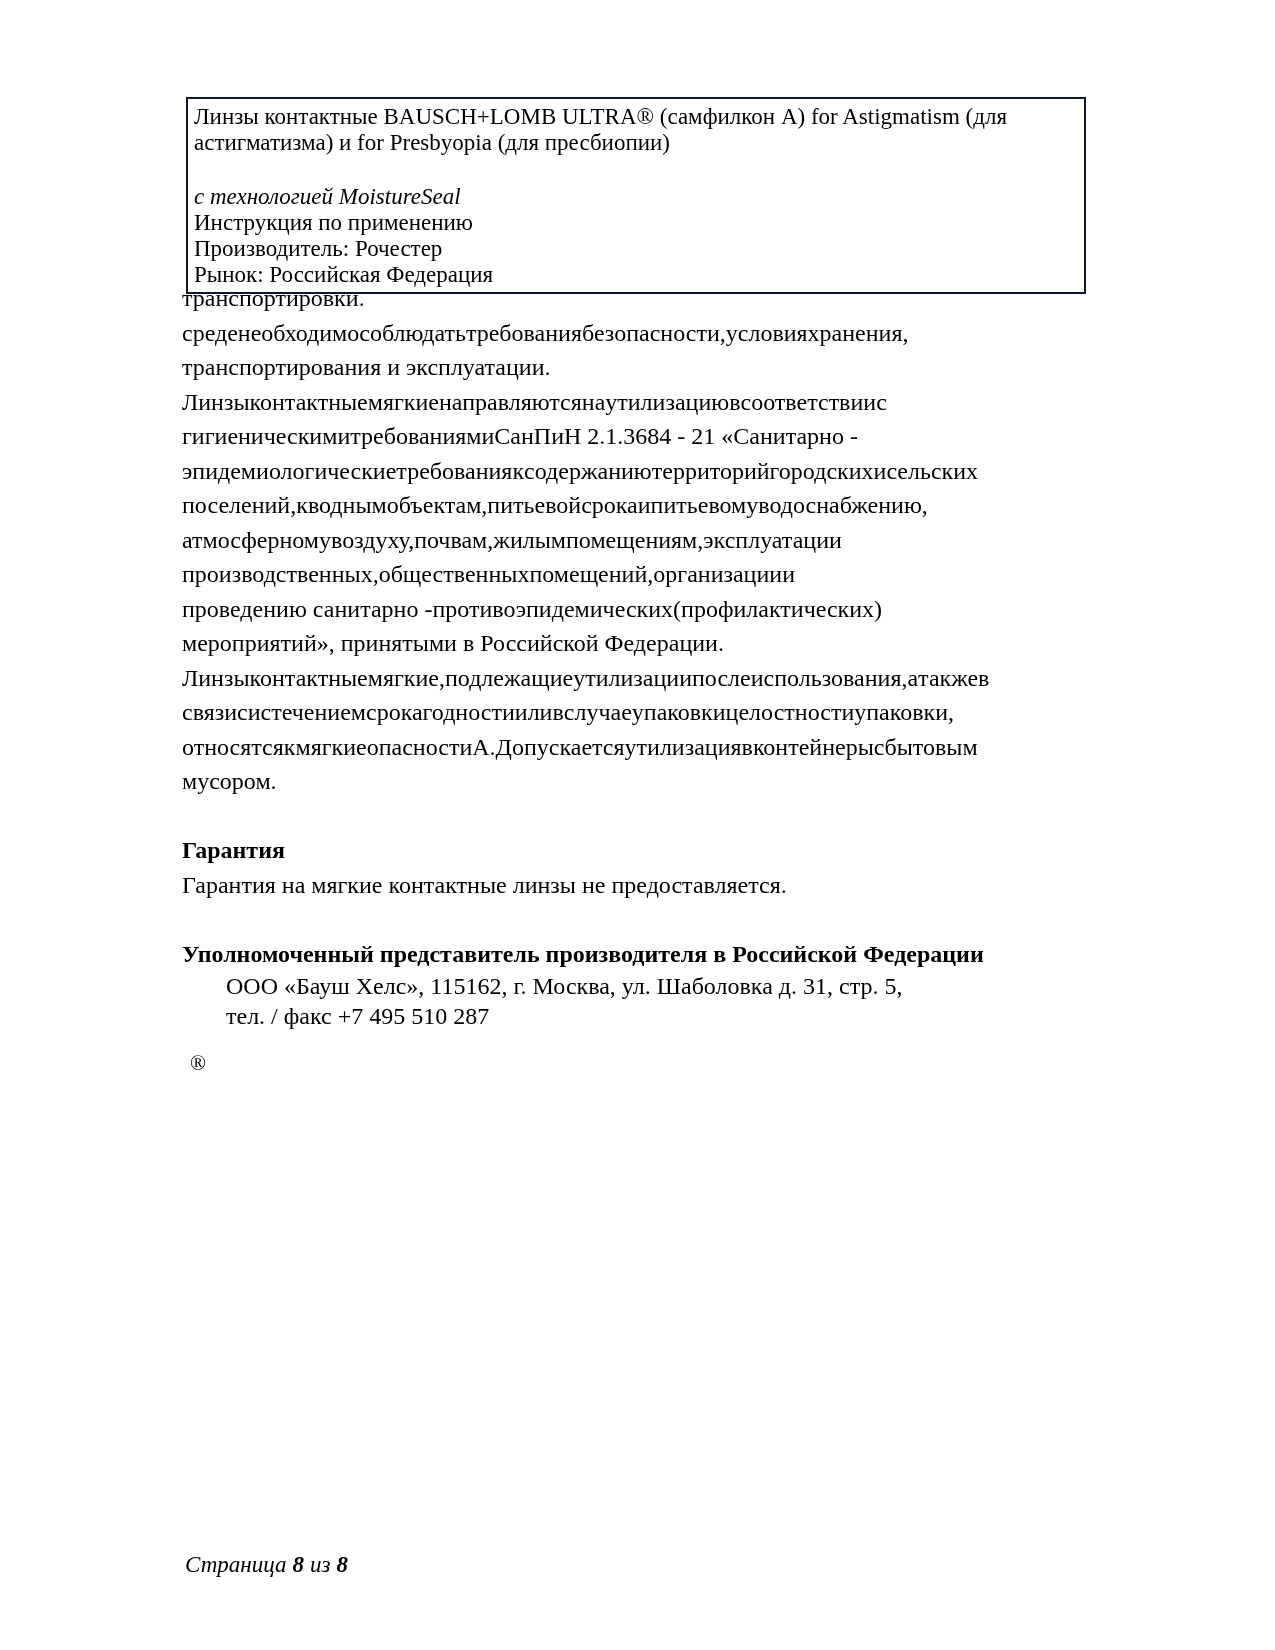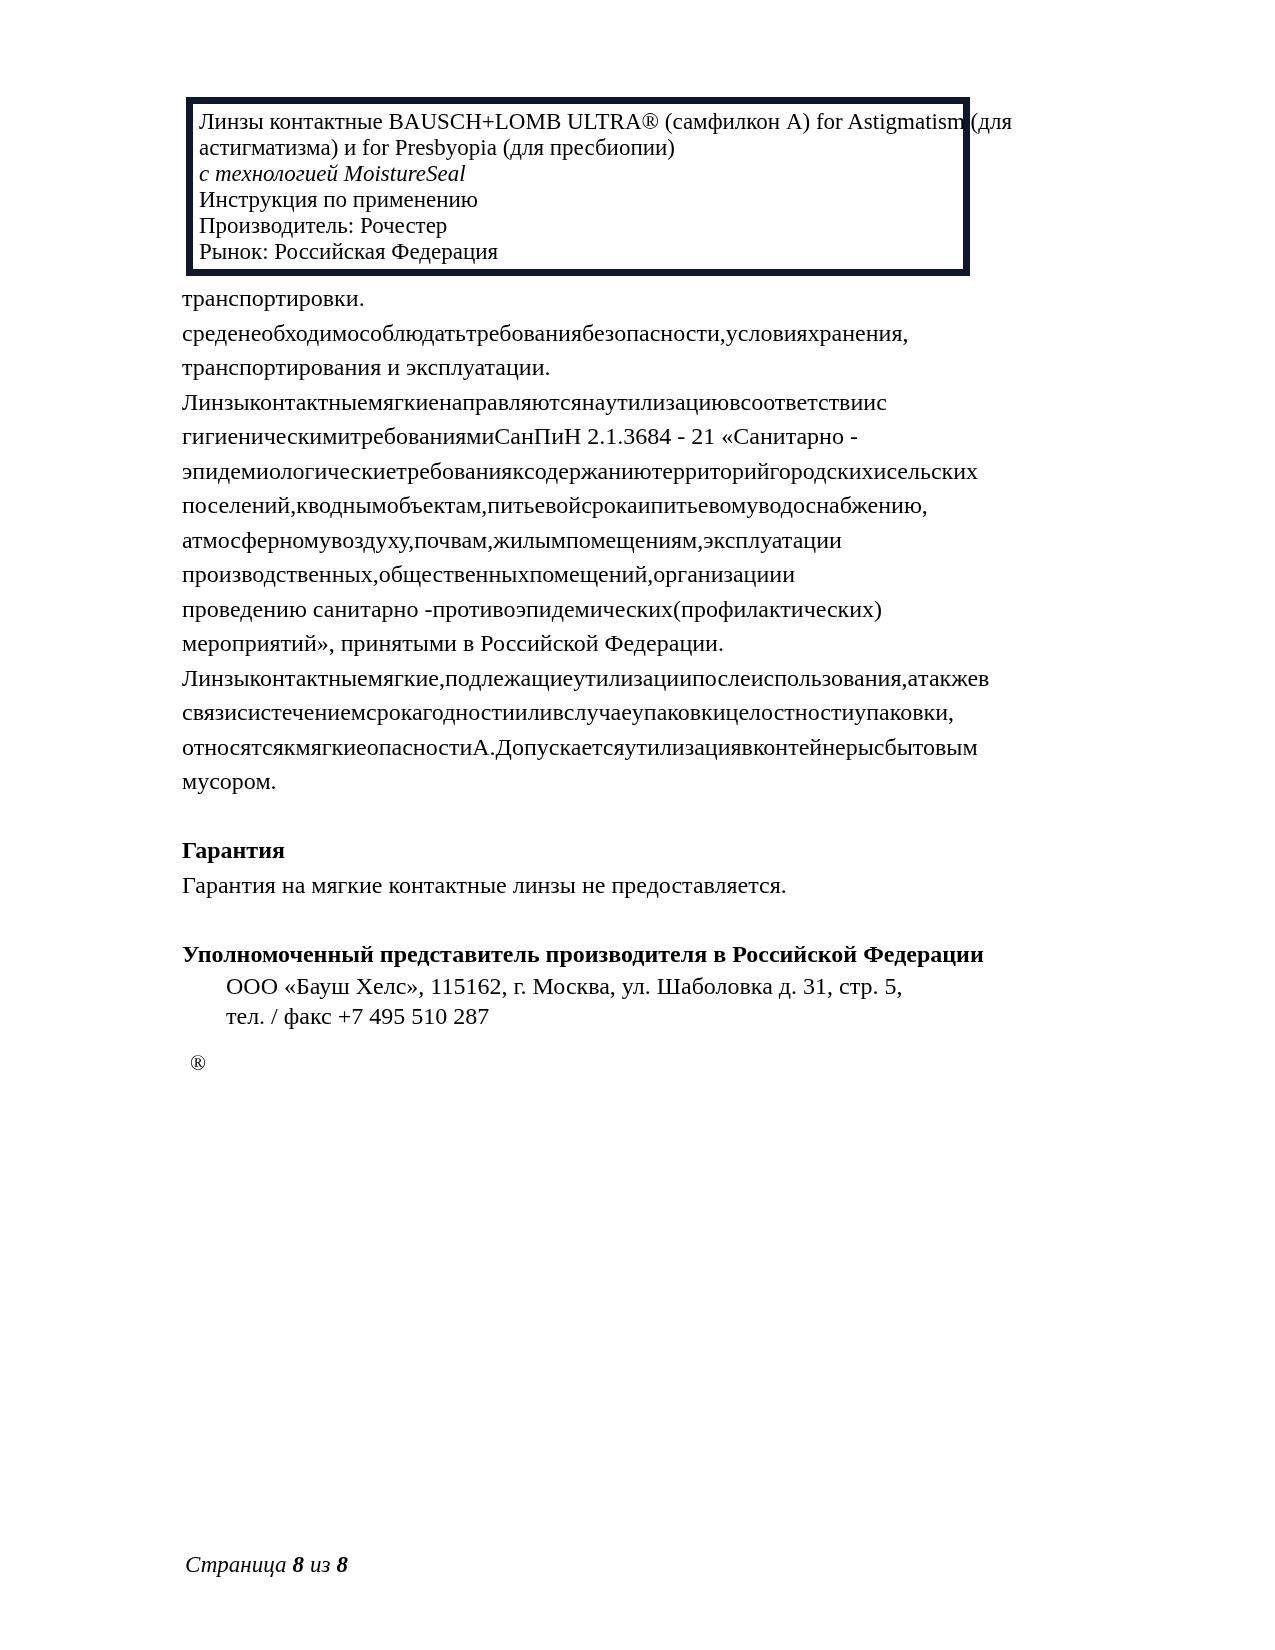--- a/index.html
+++ b/index.html
@@ -11,29 +11,29 @@
   }
   .page {
     position: relative;
     width: 1275px; height: 1650px;
     background: #ffffff;
     overflow: hidden;
   }
   .header-box {
     position: absolute;
     left: 186px; top: 97px;
-    width: 784px; min-height: 160px;
+    width: 900px; min-height: 160px;
     box-sizing: border-box;
-    border: 7px solid #0f172a;
+    border: 2px solid #0f172a;
     padding: 5px 8px 4px 6px;
     font-size: 23px;
     line-height: 26px;
   }
   .hb-line { white-space: nowrap; }
-  .italic { font-style: italic; }
+  .italic { font-style: italic; margin-top: 28px; }
   .bold { font-weight: bold; }
   .content {
     position: absolute;
     left: 182px; top: 281px;
     width: 908px;
     font-size: 24px;
     line-height: 34.5px;
   }
   .jl { display: flex; }
   .jl span { white-space: pre; flex: 0 0 auto; }

